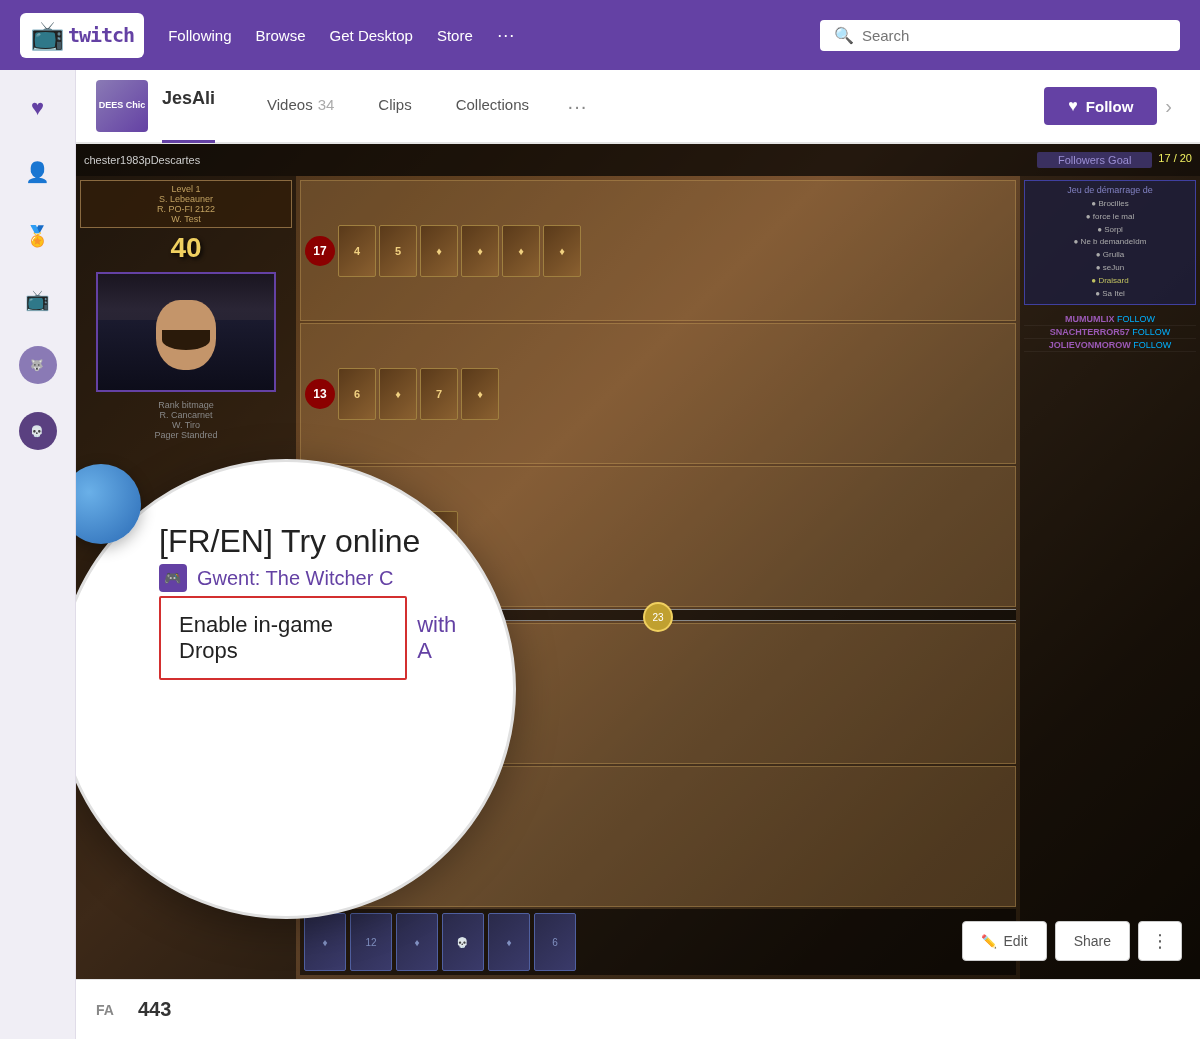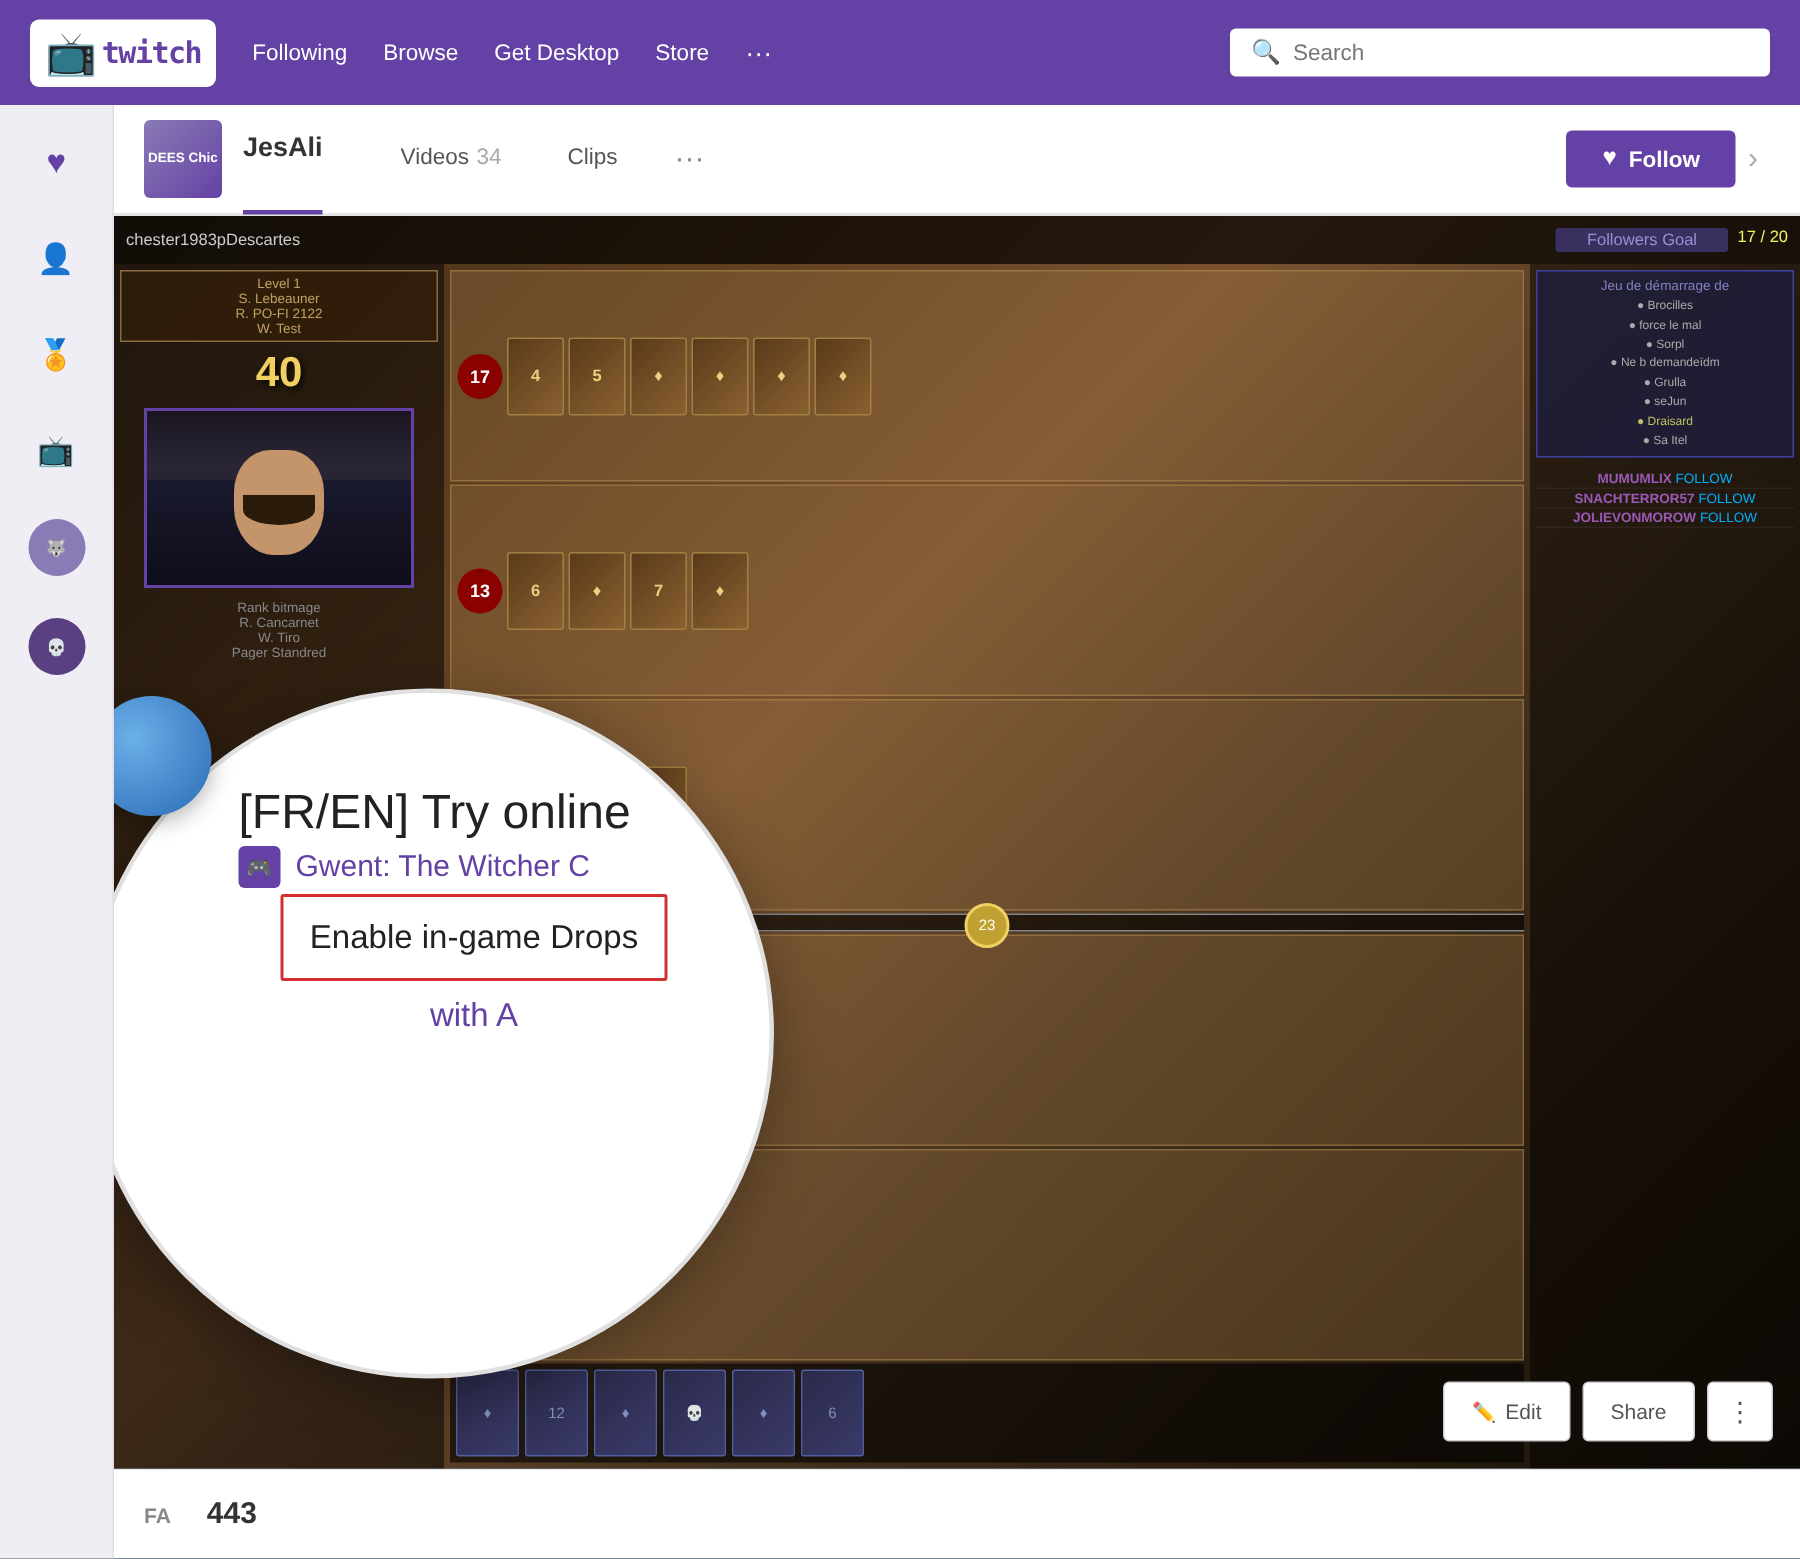--- a/index.html
+++ b/index.html
@@ -105,21 +105,21 @@
       align-items: center;
       justify-content: center;
       color: white;
       font-size: 11px;
       font-weight: bold;
     }
 
     
     .content-area {
       flex: 1;
-      background: #0c4a6e;
+      background: #a21caf;
       display: flex;
       flex-direction: column;
       overflow: hidden;
     }
 
     
     .channel-header {
       display: flex;
       align-items: center;
       padding: 0 20px;
@@ -629,20 +629,23 @@
       </div>
       <div class="channel-name">JesAli</div>
       <div class="channel-tabs">
         <div class="channel-tab">
           <span>Videos</span>
           <span class="tab-count">34</span>
         </div>
         <div class="channel-tab">
           <span>Clips</span>
         </div>
+        <div class="channel-tab">
+          <span>Collections</span>
+        </div>
         <div class="channel-tab-dots">···</div>
       </div>
       <button class="follow-btn">
         <span class="follow-heart">♥</span>
         <span>Follow</span>
       </button>
       <span class="nav-arrow">›</span>
     </div>
 
     <div class="stream-area">
@@ -784,21 +787,21 @@
           <div class="magnifier-content">
             <div class="stream-title">[FR/EN] Try online</div>
 
             <div class="game-link">
               <div class="game-icon">
                 <span>🎮</span>
               </div>
               <span>Gwent: The Witcher C</span>
             </div>
 
-            <div style="display:flex; align-items:center; gap:10px;flex-direction:column;">
+            <div style="display:flex; align-items:center; gap:10px;">
               <div class="drops-box">
                 <span>Enable in-game Drops</span>
               </div>
               <span class="drops-suffix">with A</span>
             </div>
           </div>
         </div>
       </div>
 
       <div style="position:absolute; bottom:18px; right:18px; display:flex; gap:8px; z-index:5;">

